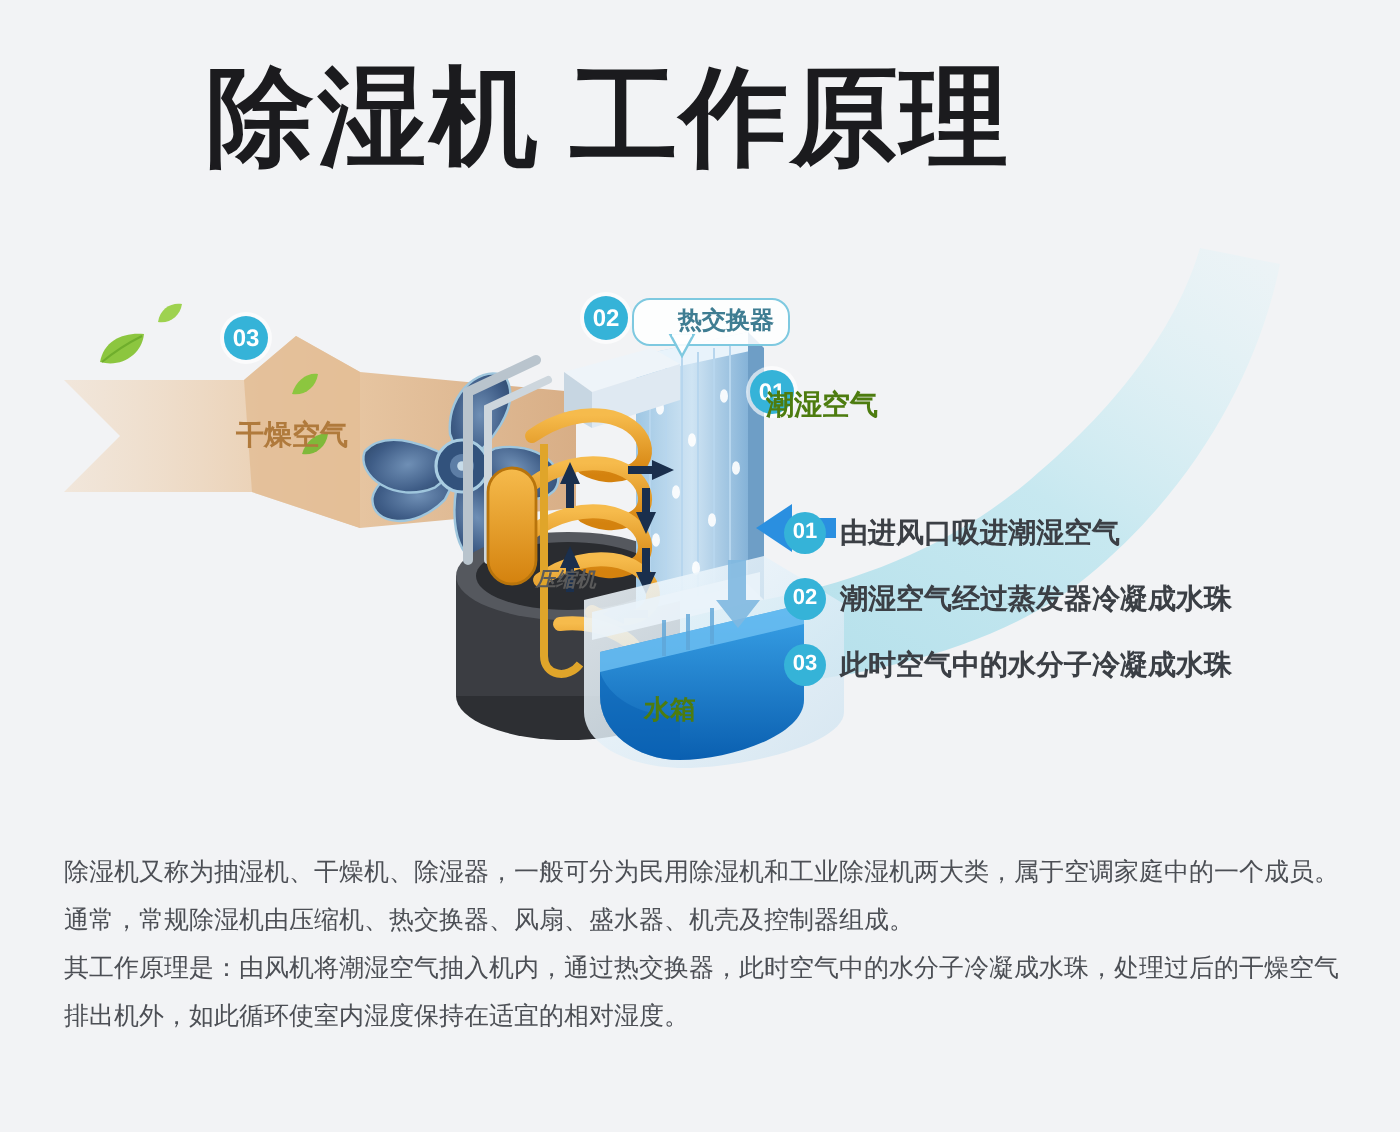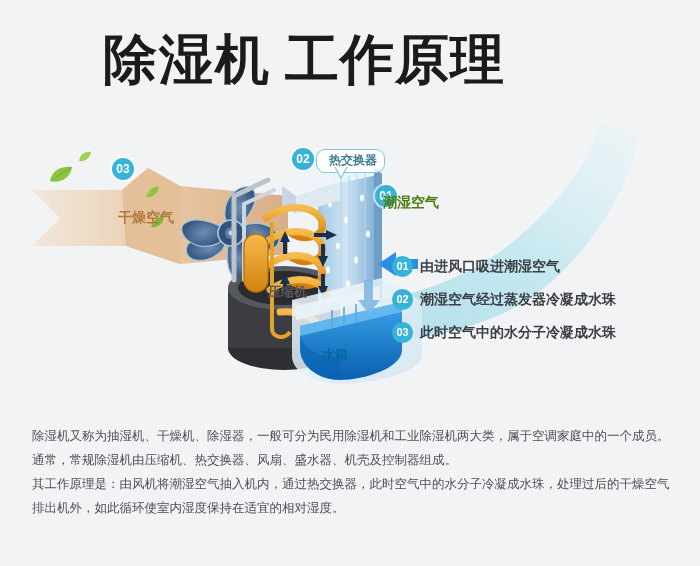--- a/index.html
+++ b/index.html
@@ -50,26 +50,26 @@
     box-shadow:0 0 0 2px rgba(255,255,255,.65);
   }
   .badge.b03-left{left:112px;top:158px;}
   .badge.b02-top{left:292px;top:148px;}
   .badge.b01-top{left:375px;top:185px;}
 
   
   .cap{position:absolute;font-weight:bold;white-space:nowrap;}
   .cap-dry{left:118px;top:209px;font-size:14px;color:#b07a3c;}
   .cap-humid{left:383px;top:194px;font-size:14px;color:#4d7c0f;}
-  .cap-comp{left:268px;top:283px;font-size:13px;color:#5a5a5a;}
-  .cap-tank{left:322px;top:346px;font-size:13px;color:#0369a1;}
+  .cap-comp{left:268px;top:283px;font-size:10px;color:#5a5a5a;font-style:italic;}
+  .cap-tank{left:322px;top:346px;font-size:13px;color:#4d7c0f;}
 
   .bubble{
     position:absolute;left:316px;top:149px;
-    padding:2px 7px 3px 12px;
+    padding:2px 7px 3px 22px;
     border:1.4px solid #7ec9e0;border-radius:9px;
     background:rgba(255,255,255,.85);
     font-size:12px;font-weight:bold;color:#3f7d92;
     white-space:nowrap;
   }
   .bubble-tail{
     position:absolute;left:334px;top:167px;width:14px;height:12px;
   }
 
   

